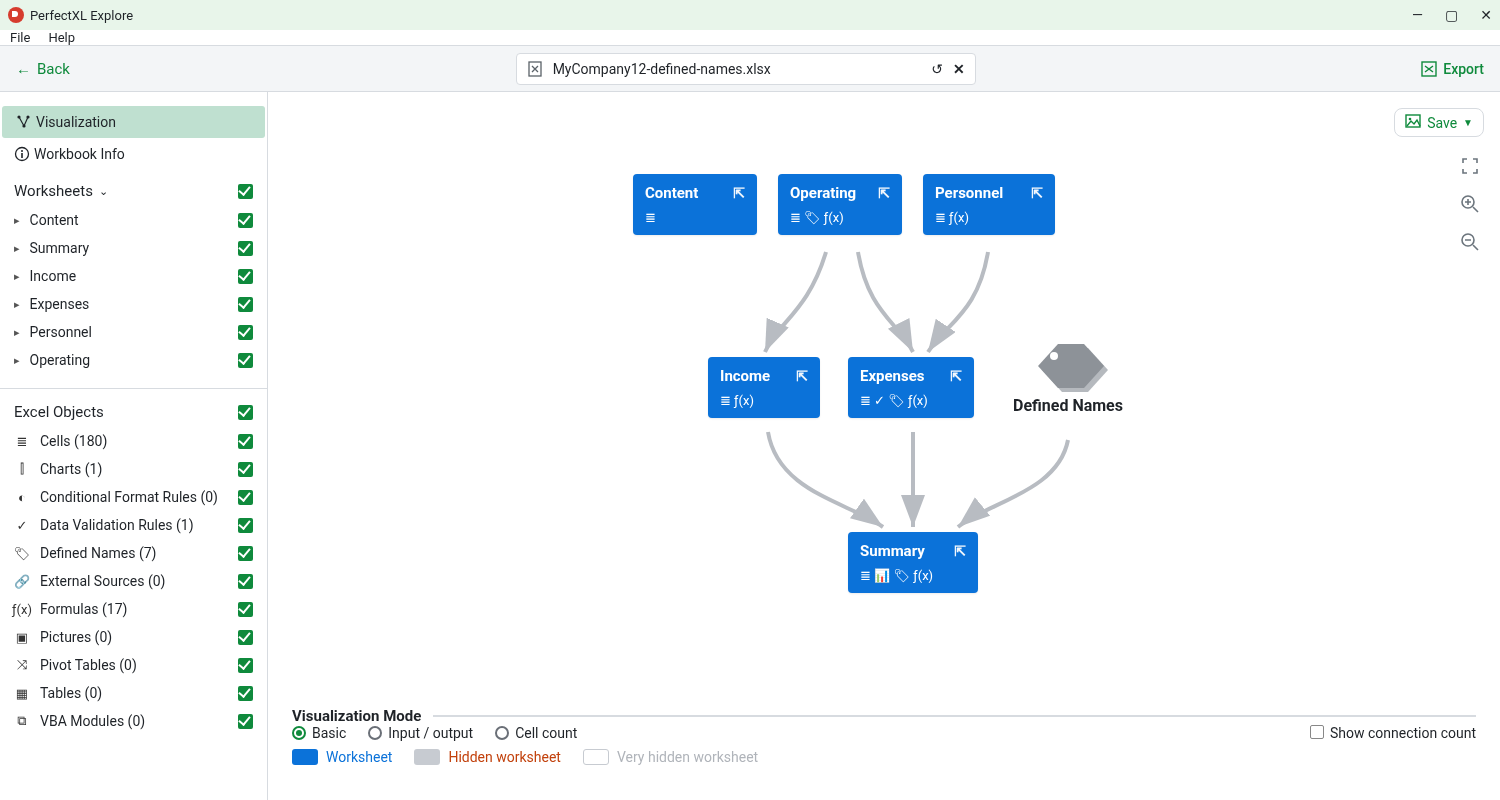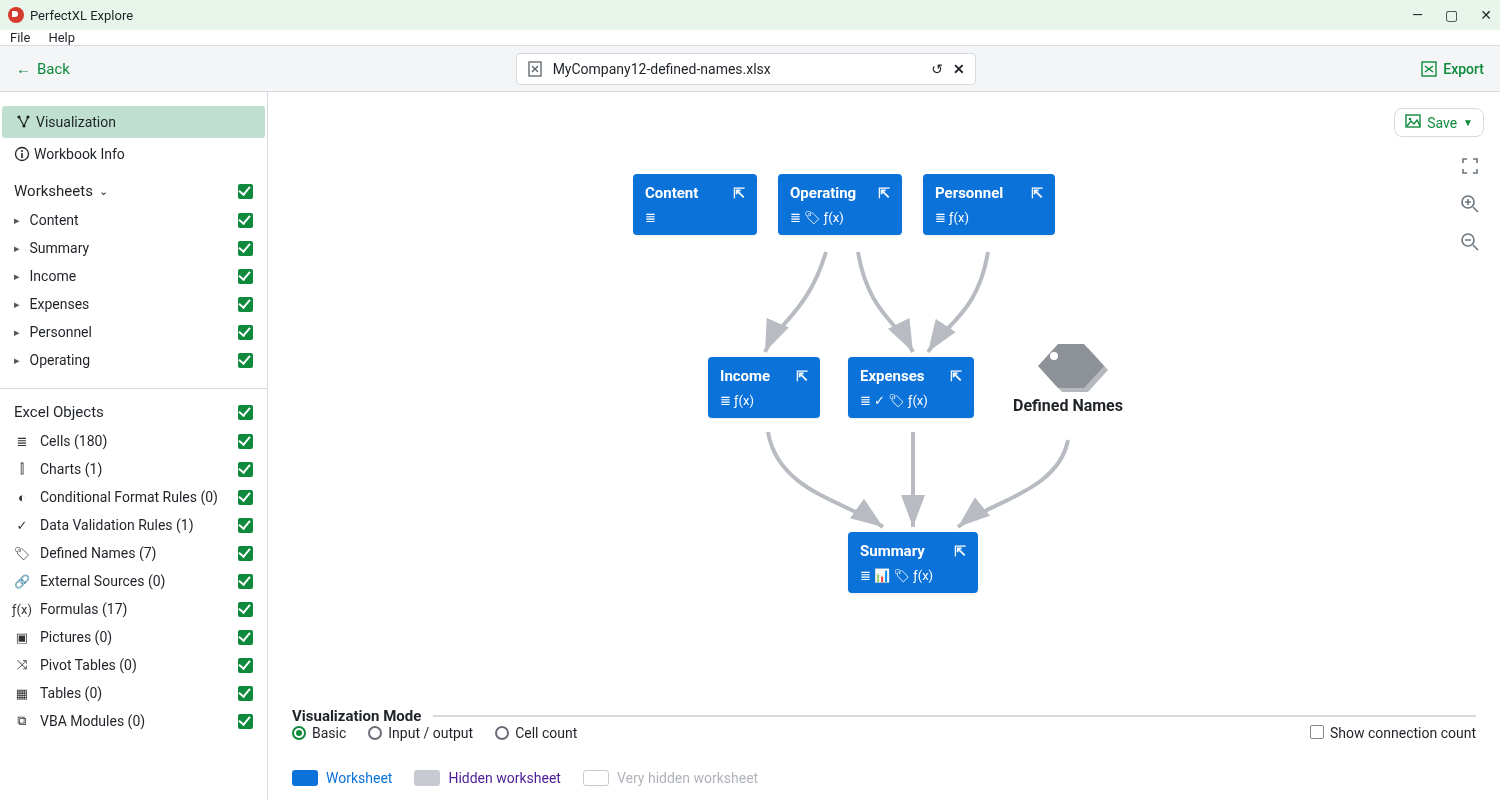--- a/index.html
+++ b/index.html
@@ -74,21 +74,21 @@
   .bottom { height:108px; border-top:1px solid #fff; padding:14px 24px 10px 24px; }
   .bottom .hdr-line { display:flex; align-items:center; font-weight:700; font-size:15px; }
   .bottom .hdr-line .running { flex:1; height:1.5px; background:var(--gray-border); margin-left:12px; }
   .bottom .radios { display:flex; align-items:center; gap:22px; font-size:14px; }
   .bottom .radio { display:flex; align-items:center; gap:6px; cursor:pointer; }
   .bottom .radio .r { width:14px; height:14px; border:2px solid var(--gray-muted); border-radius:50%; position:relative; }
   .bottom .radio.sel .r { border-color:var(--green); }
   .bottom .radio.sel .r::after { content:""; position:absolute; left:2px; top:2px; width:6px; height:6px; background:var(--green); border-radius:50%; }
   .conn-count { margin-left:auto; display:flex; align-items:flex-start; gap:6px; font-size:14px; }
   .conn-count .cb { width:14px; height:14px; border:1px solid #888; border-radius:2px; }
-  .legend { display:flex; gap:22px; margin-top:29px; font-size:14px; align-items:center; }
+  .legend { display:flex; gap:22px; margin-top:8px; font-size:14px; align-items:center; }
   .legend .litem { display:flex; align-items:center; gap:8px; }
   .legend .swatch { width:26px; height:16px; border-radius:3px; }
   .legend .sw-ws { background:var(--blue); }
   .legend .sw-hid { background:#c7cbd1; }
   .legend .sw-vhid { background:#fff; border:1px solid #c7cbd1; }
 
   
   .icn { width:16px; height:16px; display:inline-flex; align-items:center; justify-content:center; }
 </style>
 </head>
@@ -441,21 +441,21 @@
           <span>Show connection count</span>
         </div>
       </div>
       <div class="legend">
         <div class="litem">
             <span class="swatch sw-ws"></span>
             <span style="color:var(--blue);">Worksheet</span>
           </div>
         <div class="litem">
             <span class="swatch sw-hid"></span>
-            <span style="color:#4c1d95;">Hidden worksheet</span>
+            <span style="color:#c2410c;">Hidden worksheet</span>
           </div>
         <div class="litem">
             <span class="swatch sw-vhid"></span>
             <span style="color:#b0b4ba;">Very hidden worksheet</span>
           </div>
       </div>
     </div>
 
   </div>
 </div>

